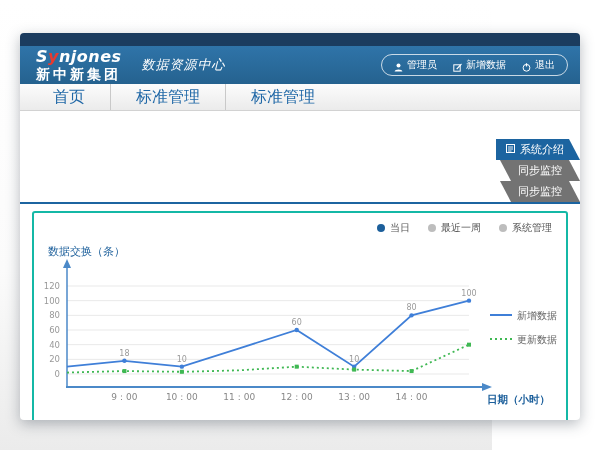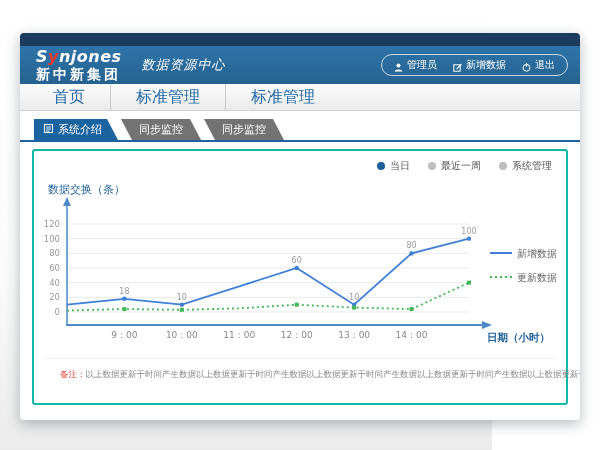--- a/index.html
+++ b/index.html
@@ -22,22 +22,22 @@
     display:flex;align-items:center;gap:16px;border:1px solid rgba(255,255,255,.75);
     border-radius:11px;padding:3px 12px;font-size:10px;}
   .hdr-btn{display:flex;align-items:flex-end;gap:4px;cursor:pointer;white-space:nowrap;}
   .hdr-btn svg{display:block;}
   
   .navbar{height:26px;background:linear-gradient(180deg,#fcfcfc,#ebebeb);
     border-bottom:1px solid #d2d2d2;display:flex;align-items:stretch;padding-left:8px;}
   .nav-item{line-height:26px;padding:0 25px;font-size:16px;color:#1F67A6;cursor:pointer;position:relative;}
   .nav-item + .nav-item{border-left:1px solid #c9c9c9;}
   
-  .tabrow{display:flex;align-items:flex-end;padding-left:14px;margin-top:8px;
-    border-bottom:2px solid #1C64A0;}
+  .tabrow{display:flex;align-items:flex-end;padding-left:14px;margin-top:28px;
+    border-bottom:2px solid #1C64A0;flex-direction:column;}
   .tab{height:21px;line-height:21px;font-size:11px;color:#fff;display:flex;align-items:center;gap:5px;cursor:pointer;}
   .tab-active{background:#1C64A0;padding:0 16px 0 10px;
     clip-path:polygon(0 0,calc(100% - 11px) 0,100% 100%,0 100%);}
   .tab-idle{background:#737373;padding:0 18px;margin-left:3px;
     clip-path:polygon(0 0,calc(100% - 11px) 0,100% 100%,11px 100%);}
   
   .panel{position:relative;margin:7px 12px 0 12px;height:252px;border:2px solid #14b8a6;
     border-radius:3px;background:#fff;}
   .filters{position:absolute;top:8px;right:14px;display:flex;gap:18px;align-items:center;}
   .filter-opt{display:flex;align-items:center;gap:5px;font-size:10px;color:#555;cursor:pointer;}

